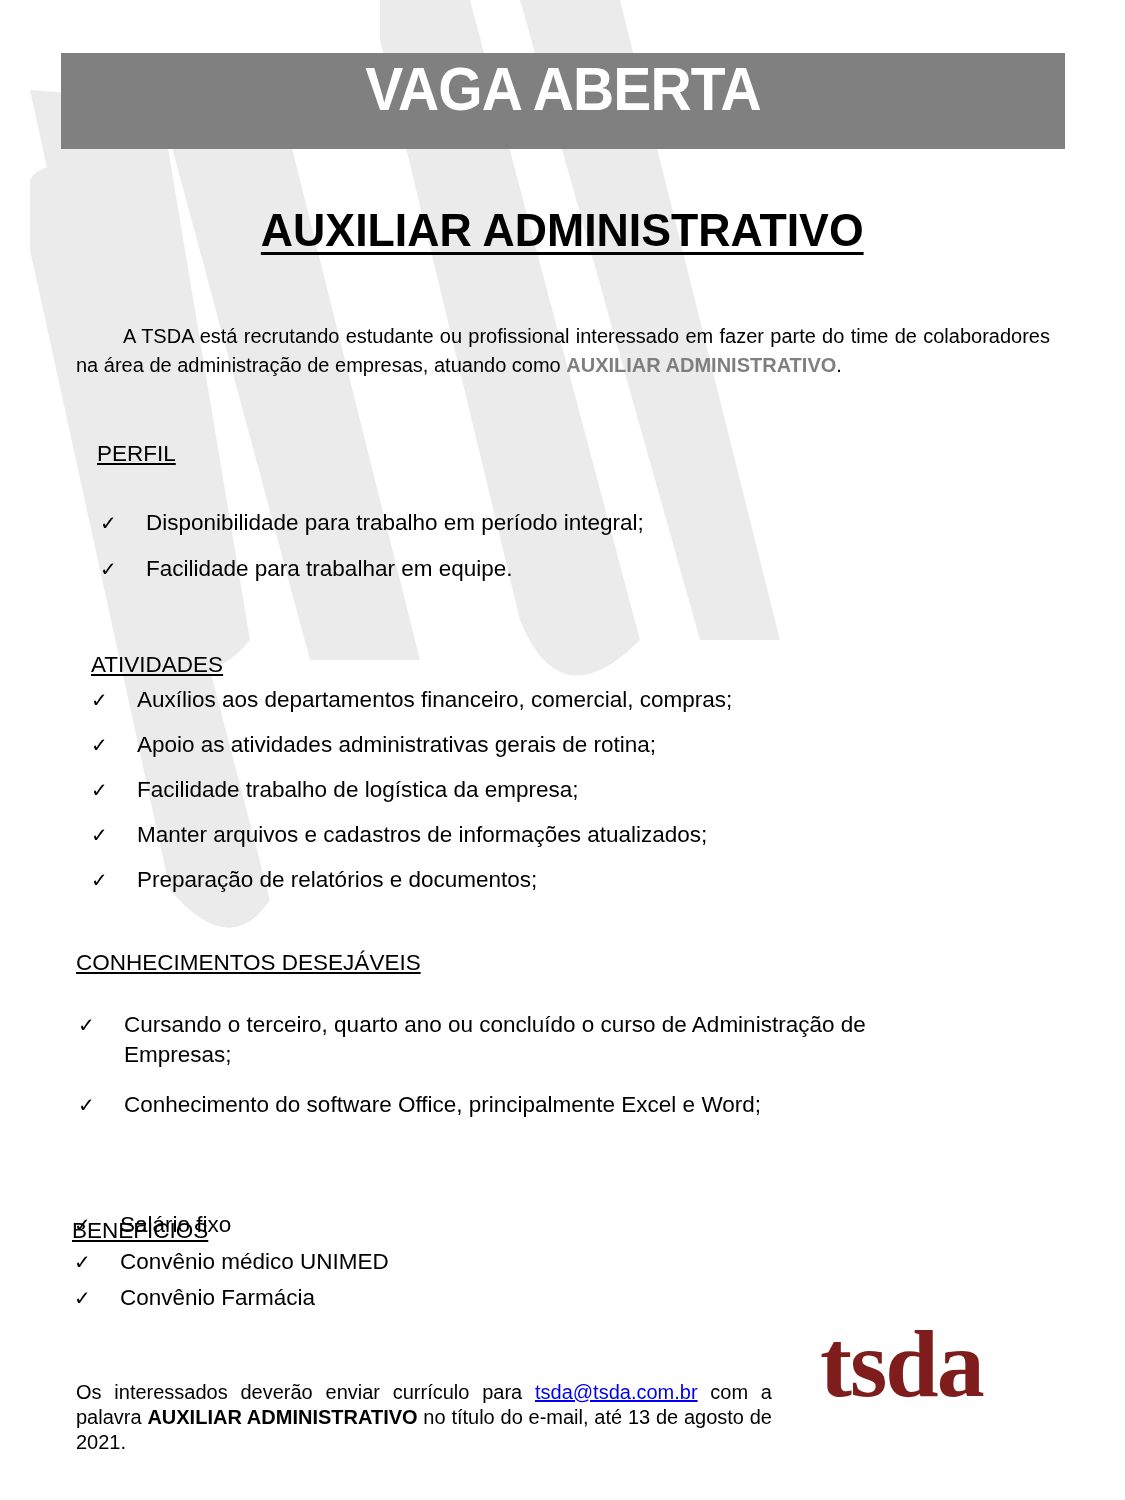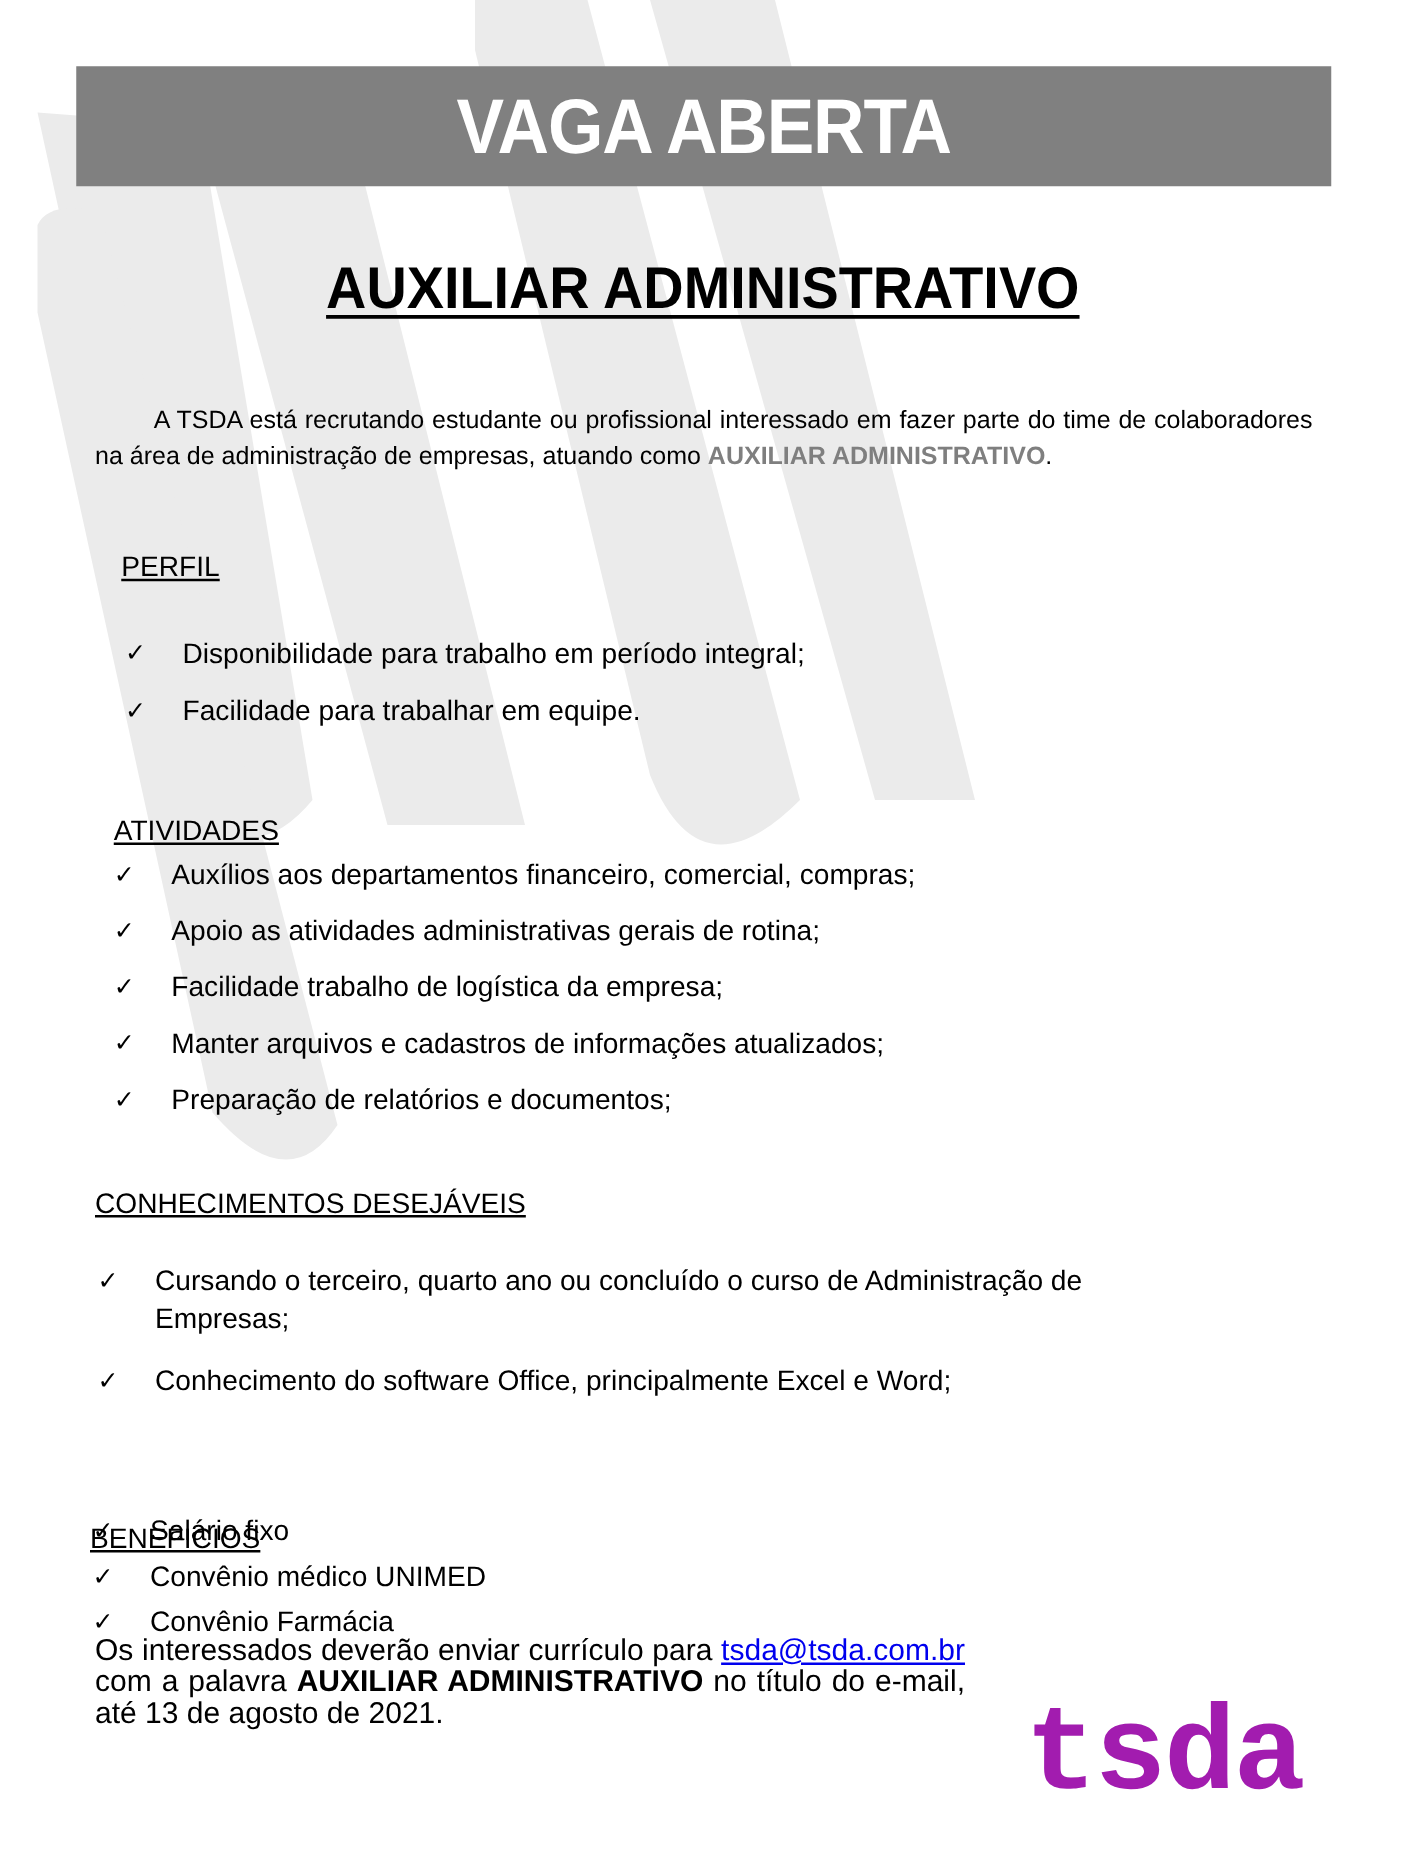--- a/index.html
+++ b/index.html
@@ -1,35 +1,35 @@
 <!DOCTYPE html>
 <html><head>
 <meta charset="utf-8">
 <style>
   html, body { margin: 0; padding: 0; background: #ffffff; }
   body { width: 1125px; height: 1500px; position: relative; overflow: hidden;
          font-family: "Liberation Sans", sans-serif; color: #000; }
   .watermark { position: absolute; left: 0; top: 0; width: 1125px; height: 1500px; z-index: 0; }
   .content { position: absolute; left: 0; top: 0; width: 1125px; height: 1500px; z-index: 1; }
   .banner { position: absolute; left: 61px; top: 53px; width: 1004px; height: 96px; background: #808080;
-            display: flex; align-items: center; justify-content: center; }
+            display: flex; justify-content: center; }
   .banner span { color: #fff; font-weight: bold; font-size: 62px; letter-spacing: -1px; transform: scaleX(0.92); }
   .job-title { position: absolute; left: 0; width: 1125px; top: 202px; text-align: center; }
   .job-title span { font-weight: bold; font-size: 47px; text-decoration: underline; text-decoration-thickness: 3px;
                     text-underline-offset: 6px; display: inline-block; transform: scaleX(0.95); }
   .intro { position: absolute; left: 76px; top: 322px; width: 974px; font-size: 20px; line-height: 29px;
            text-align: justify; text-indent: 47px; }
   .intro .hl { color: #7f7f7f; font-weight: bold; }
   .section-h { position: absolute; font-weight: normal; font-size: 22.5px; text-decoration: underline; }
   .item { position: absolute; font-size: 22.5px; line-height: 30px; display: flex; }
   .item .chk { display: inline-block; width: 46px; font-size: 20px; }
-  .footer-text { position: absolute; left: 76px; top: 1308px; width: 696px; font-size: 24px; line-height: 25px; text-align: justify; }
+  .footer-text { position: absolute; left: 76px; top: 1380px; width: 696px; font-size: 20px; line-height: 25px; text-align: justify; }
   .footer-text a { color: #0000ee; text-decoration: underline; }
-  .logo { position: absolute; left: 820px; top: 1350px; font-family: Liberation Mono, monospace; font-weight: bold;
-          font-size: 96px; color: #a21caf; letter-spacing: -2px; }
+  .logo { position: absolute; left: 820px; top: 1308px; font-family: Liberation Serif, serif; font-weight: bold;
+          font-size: 96px; color: #7f1d1d; letter-spacing: -2px; }
 </style>
 </head>
 <body>
 
 <svg class="watermark" viewBox="0 0 1125 1500">
   <g fill="#ebebeb">
     <path d="M30 90 L160 100 L250 640 Q200 700 150 640 Z"></path>
     <path d="M30 180 Q40 160 80 170 L270 900 Q230 960 170 890 L30 250 Z"></path>
     <path d="M380 0 L470 0 L640 640 Q560 720 520 620 L380 40 Z"></path>
     <path d="M520 0 L620 0 L780 640 L700 640 Z"></path>

